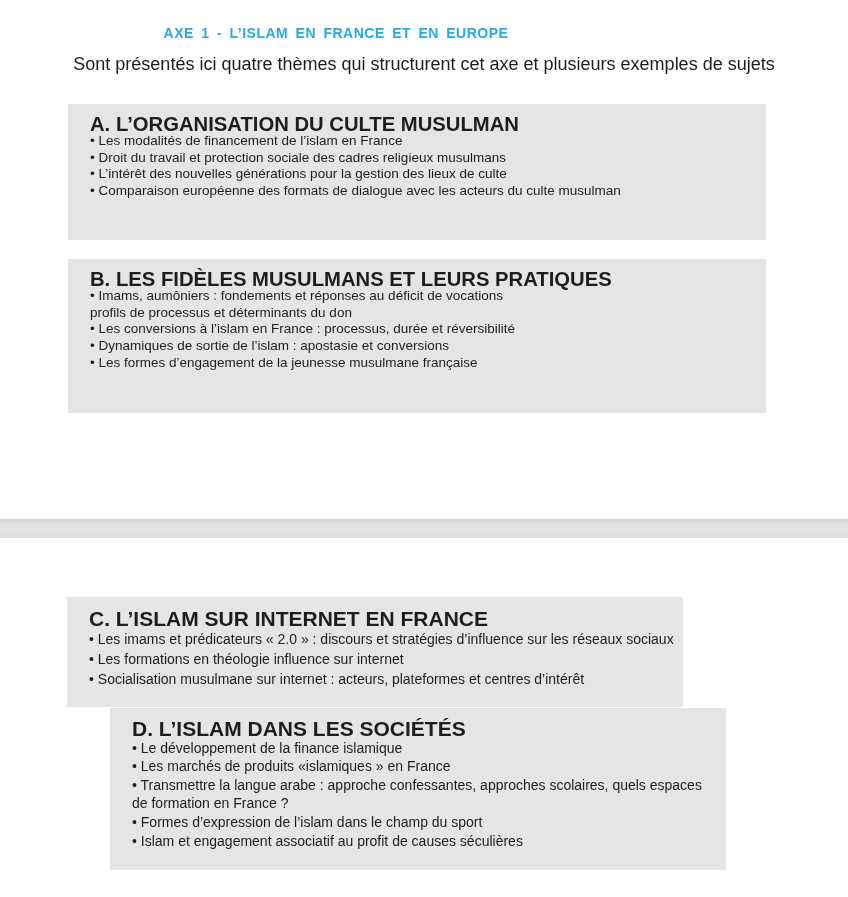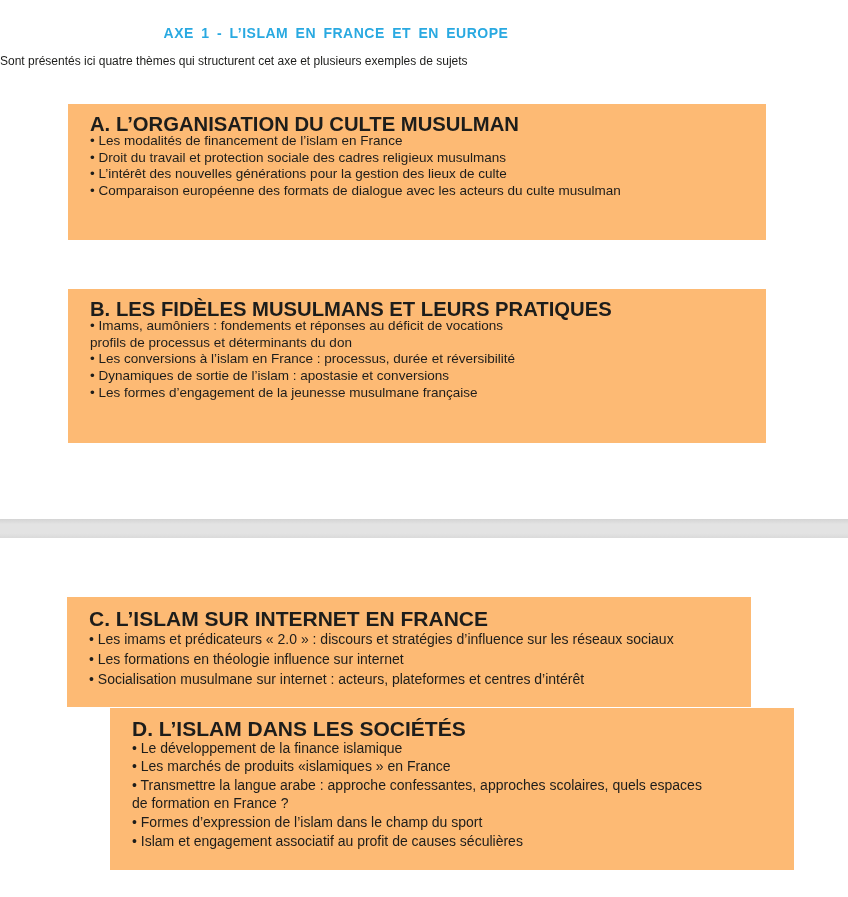--- a/index.html
+++ b/index.html
@@ -13,43 +13,44 @@
   }
   .doc-title {
     position: absolute; top: 25px; left: 0; width: 672px;
     text-align: center;
     font-size: 14px; font-weight: 700;
     letter-spacing: 0.5px; word-spacing: 3px;
     color: #29a9e1;
   }
   .doc-subtitle {
     position: absolute; top: 54px; left: 0; width: 848px;
-    font-size: 12px;
+    text-align: center;
+    font-size: 18px;
     color: #1d1d1b;
   }
   .theme-box {
     position: absolute; left: 68px; width: 698px;
-    background: #fdba74;
+    background: #e5e5e5;
     box-sizing: border-box;
     padding: 12px 4px 0 22px;
   }
   .theme-box h2 {
     margin: 0; padding: 0;
     font-weight: 700;
     color: #1d1d1b;
     white-space: nowrap;
   }
   .line { white-space: nowrap; }
   
   #box-a, #box-b { font-size: 13.5px; }
   #box-a h2, #box-b h2, #box-a .line, #box-b .line { line-height: 16.8px; }
   #box-a { top: 104px; height: 136px; }
-  #box-b { top: 259px; height: 154px; margin-top: 30px; }
+  #box-b { top: 259px; height: 154px; }
   
-  #box-c, #box-d { font-size: 14px; left: 67px; width: 684px; }
+  #box-c, #box-d { font-size: 14px; left: 67px; width: 616px; }
   #box-c h2, #box-c .line { line-height: 20px; }
   #box-d h2, #box-d .line { line-height: 18.6px; }
   #box-c { top: 597px; height: 110px; }
   #box-d { top: 708px; height: 162px; margin-left: 43px; }
   .page-gap {
     position: absolute; left: 0; top: 519px;
     width: 848px; height: 19px;
     background: linear-gradient(to bottom, #d4d4d4 0%, #e3e3e3 28%, #e3e3e3 75%, #dadada 100%);
   }
 </style>

